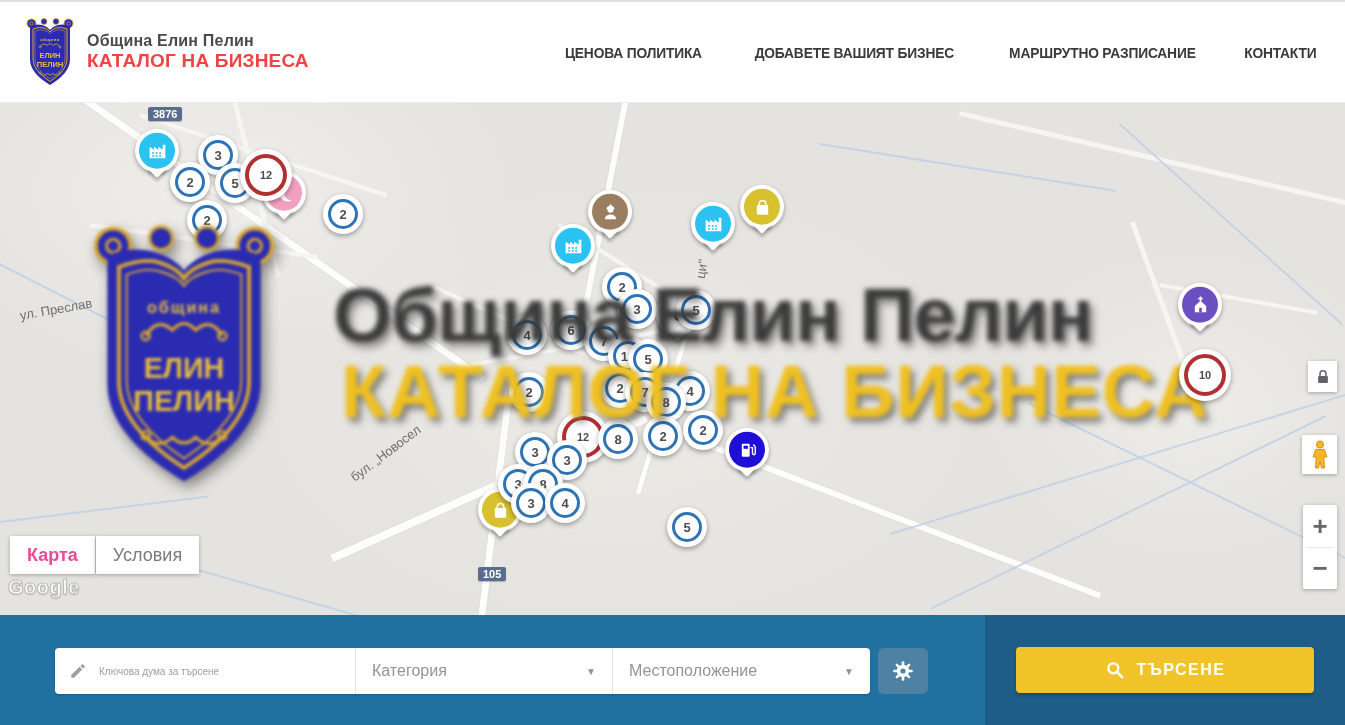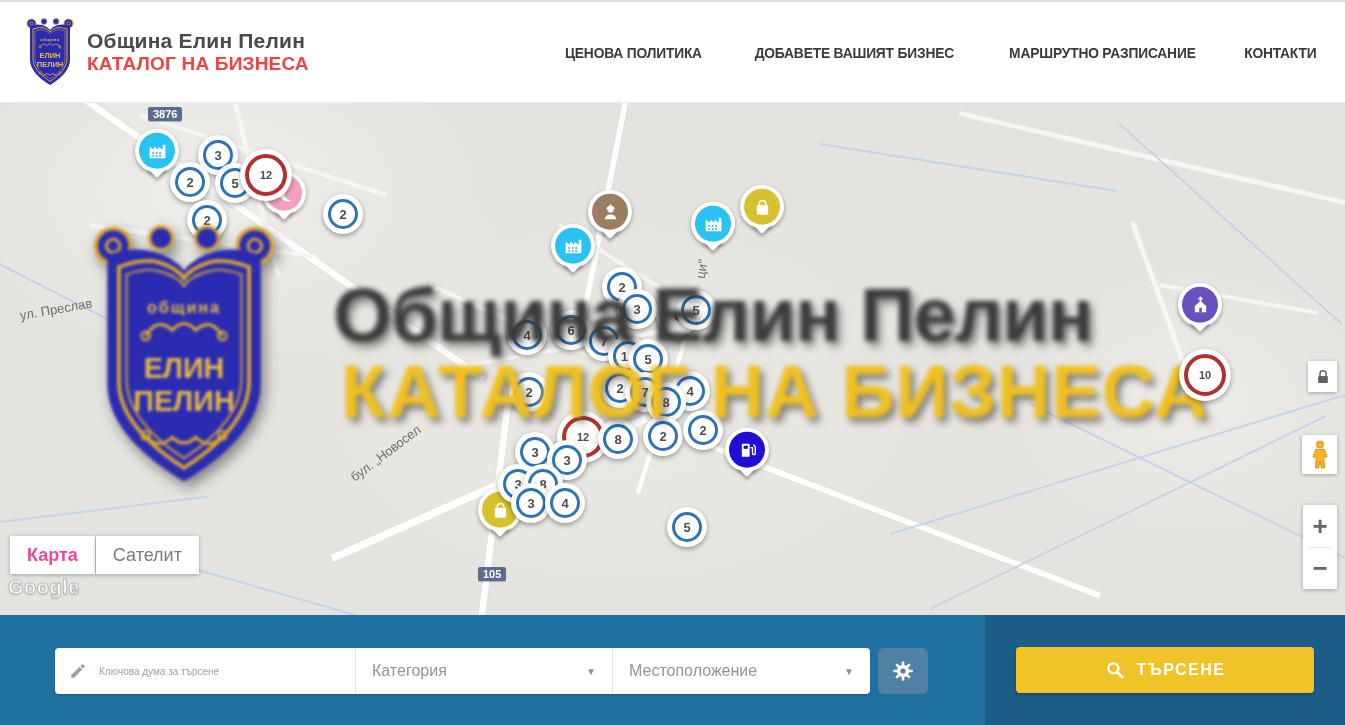--- a/index.html
+++ b/index.html
@@ -6,21 +6,21 @@
   body{width:1345px;height:725px;position:relative;overflow:hidden;
        font-family:"Liberation Sans",sans-serif;background:#fff;}
 
   
   .header{position:absolute;top:0;left:0;right:0;height:103px;background:#fff;
           border-top:2px solid #dedede;border-bottom:1px solid #ebebeb;z-index:200;
           display:flex;align-items:center;justify-content:space-between;padding:0 25px;box-sizing:border-box;}
   .brand{display:flex;align-items:center;gap:12px;cursor:pointer;}
   .brand .crest-sm{width:50px;height:72px;}
   .brand-lines{display:flex;flex-direction:column;line-height:1.15;}
-  .brand-title{font-size:21px;font-weight:bold;color:#4a4a4c;letter-spacing:.2px;}
+  .brand-title{font-size:16px;font-weight:bold;color:#4a4a4c;letter-spacing:.2px;}
   .brand-sub{font-size:19px;font-weight:bold;color:#ef4444;letter-spacing:.2px;}
   .nav{display:flex;align-items:center;gap:38px;justify-content:flex-end;}
   .nav-item{font-size:15px;font-weight:bold;color:#3a3a3a;letter-spacing:-.2px;
             cursor:pointer;white-space:nowrap;transform:scaleX(.92);transform-origin:center;}
 
   
   .map{position:absolute;top:103px;left:0;width:1345px;height:512px;background:#e5e3df;overflow:hidden;}
   .map-tint{position:absolute;inset:0;
     background:
       radial-gradient(ellipse 420px 260px at 220px 90px, #efeeea 0%, rgba(239,238,234,0) 70%),
@@ -411,21 +411,21 @@
   <path d="M30 112 Q36 120 44 113 Q50 119 56 113 Q64 120 70 112" fill="none" stroke="#d8a72e" stroke-width="1.6"></path>
   <circle cx="30" cy="112" r="2.2" fill="none" stroke="#d8a72e" stroke-width="1.2"></circle>
   <circle cx="70" cy="112" r="2.2" fill="none" stroke="#d8a72e" stroke-width="1.2"></circle>
 </svg></div>
     <div class="wm-title">Община Елин Пелин</div>
     <div class="wm-sub">КАТАЛОГ НА БИЗНЕСА</div>
   </div>
 
   <div class="maptype">
     <div class="mt-btn active">Карта</div>
-    <div class="mt-btn inactive">Сателит</div>
+    <div class="mt-btn inactive">Условия</div>
   </div>
   <div class="google-logo">Google</div>
 
 
   <div class="ctl ctl-lock">
     <svg width="18" height="18" viewBox="0 0 24 24">
       <path d="M8 11 V7.5 a4 4 0 0 1 8 0 V11" fill="none" stroke="#5f6368" stroke-width="2"></path>
       <rect x="5.5" y="10.5" width="13" height="9.5" rx="1.4" fill="#5f6368"></rect>
     </svg>
   </div>

